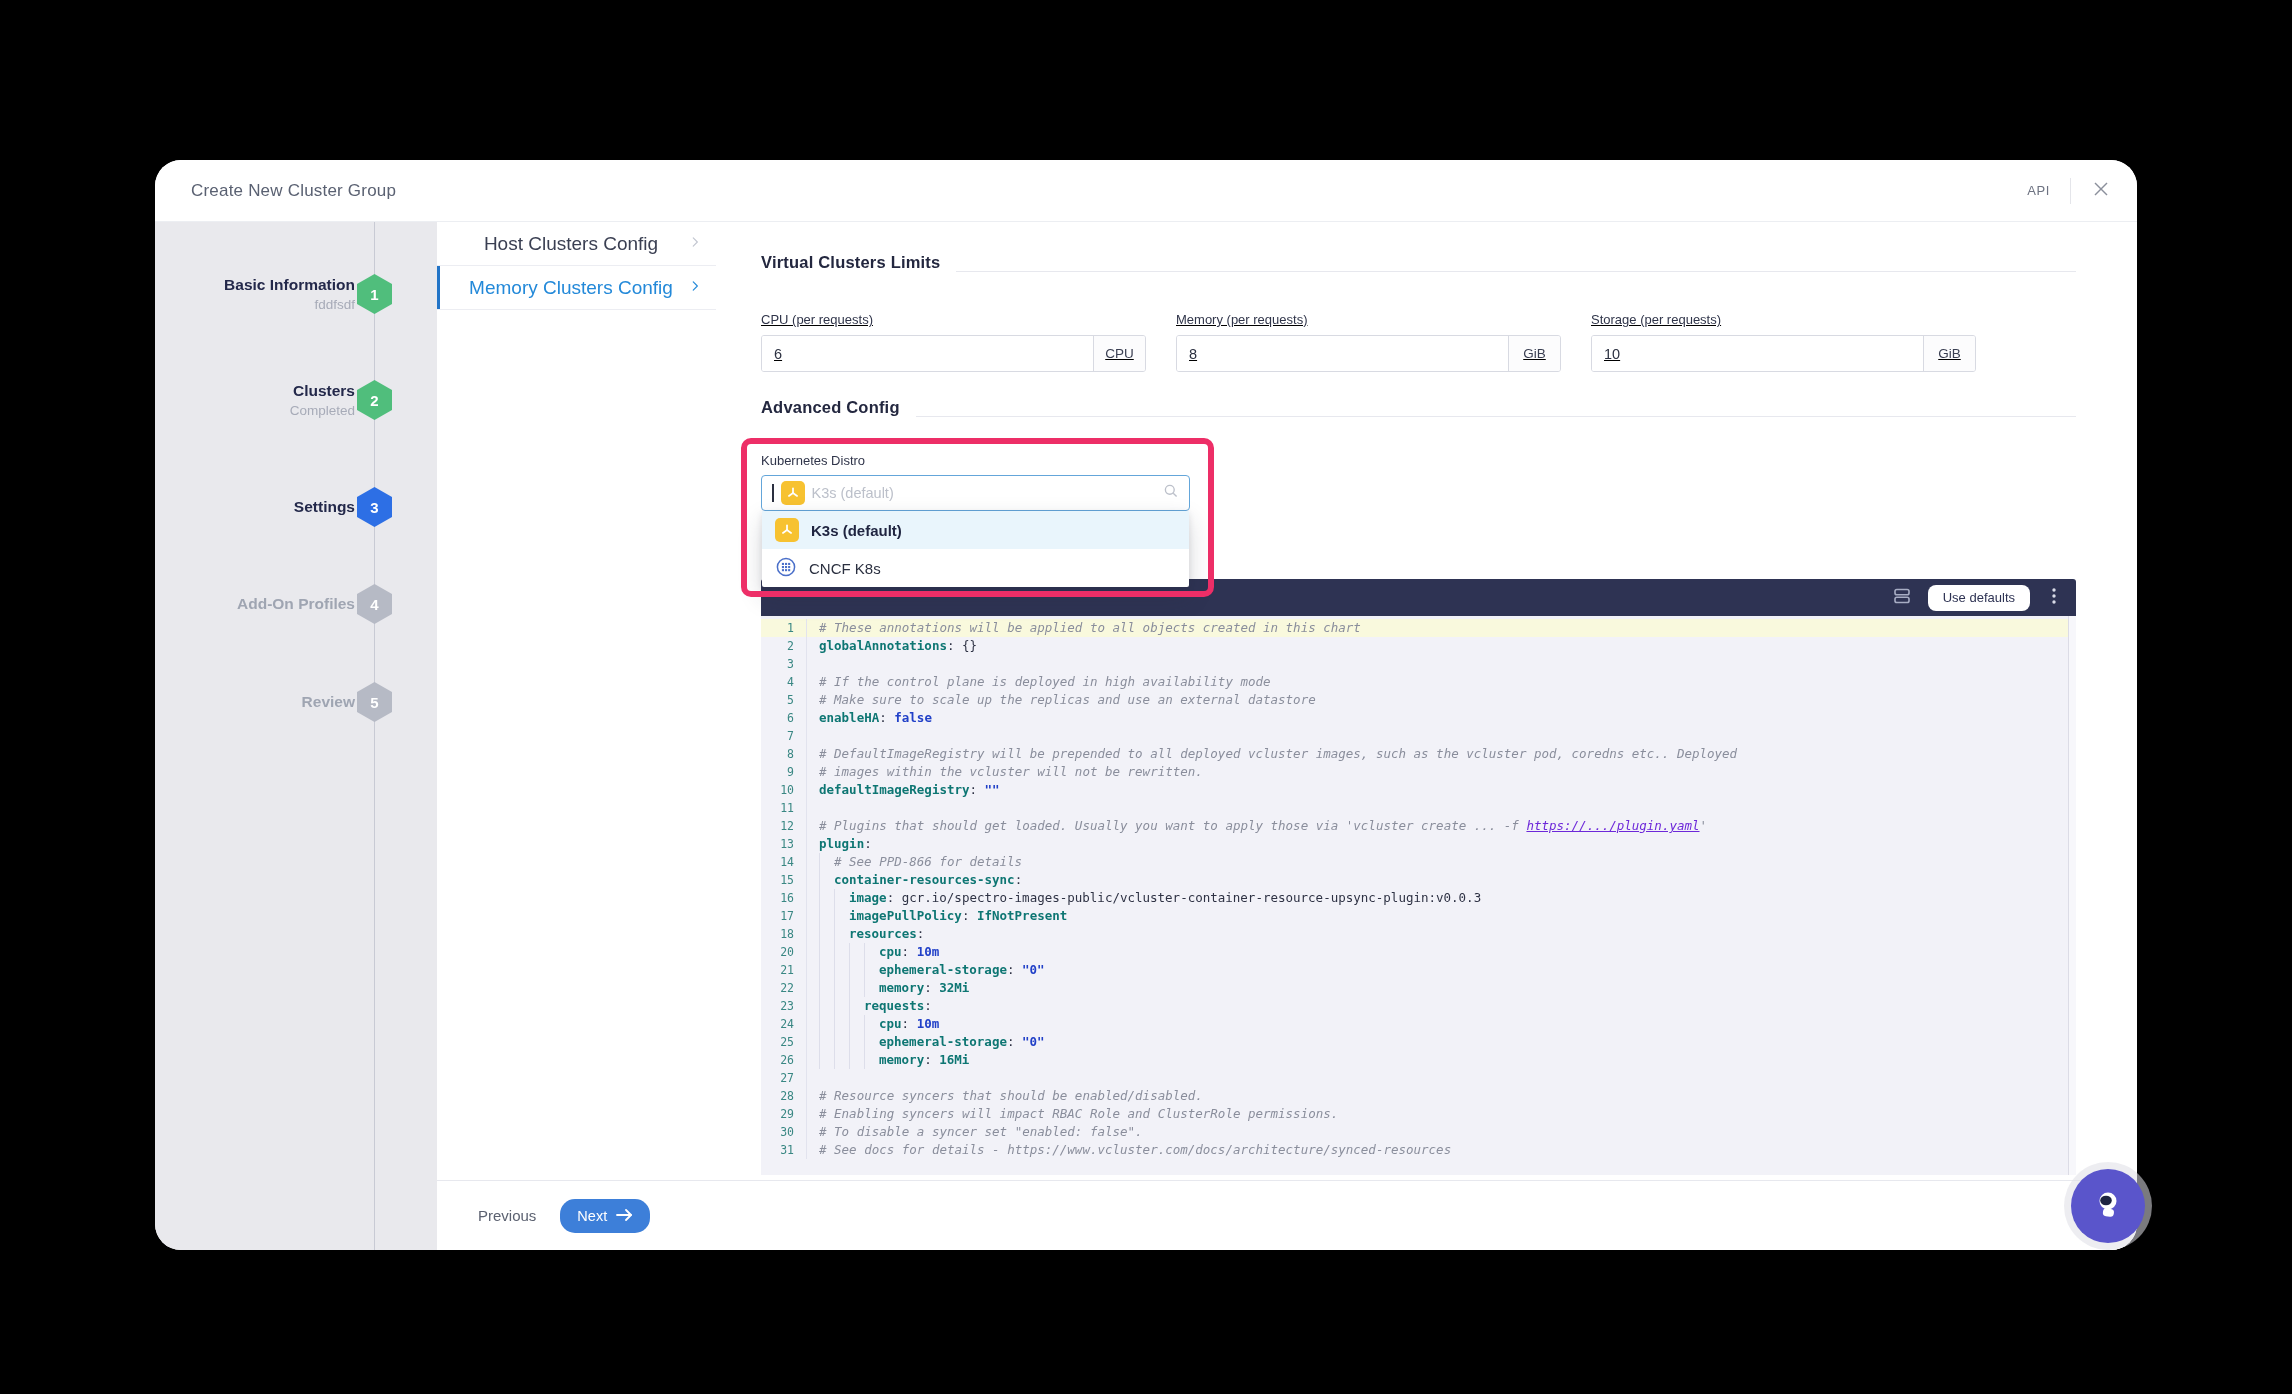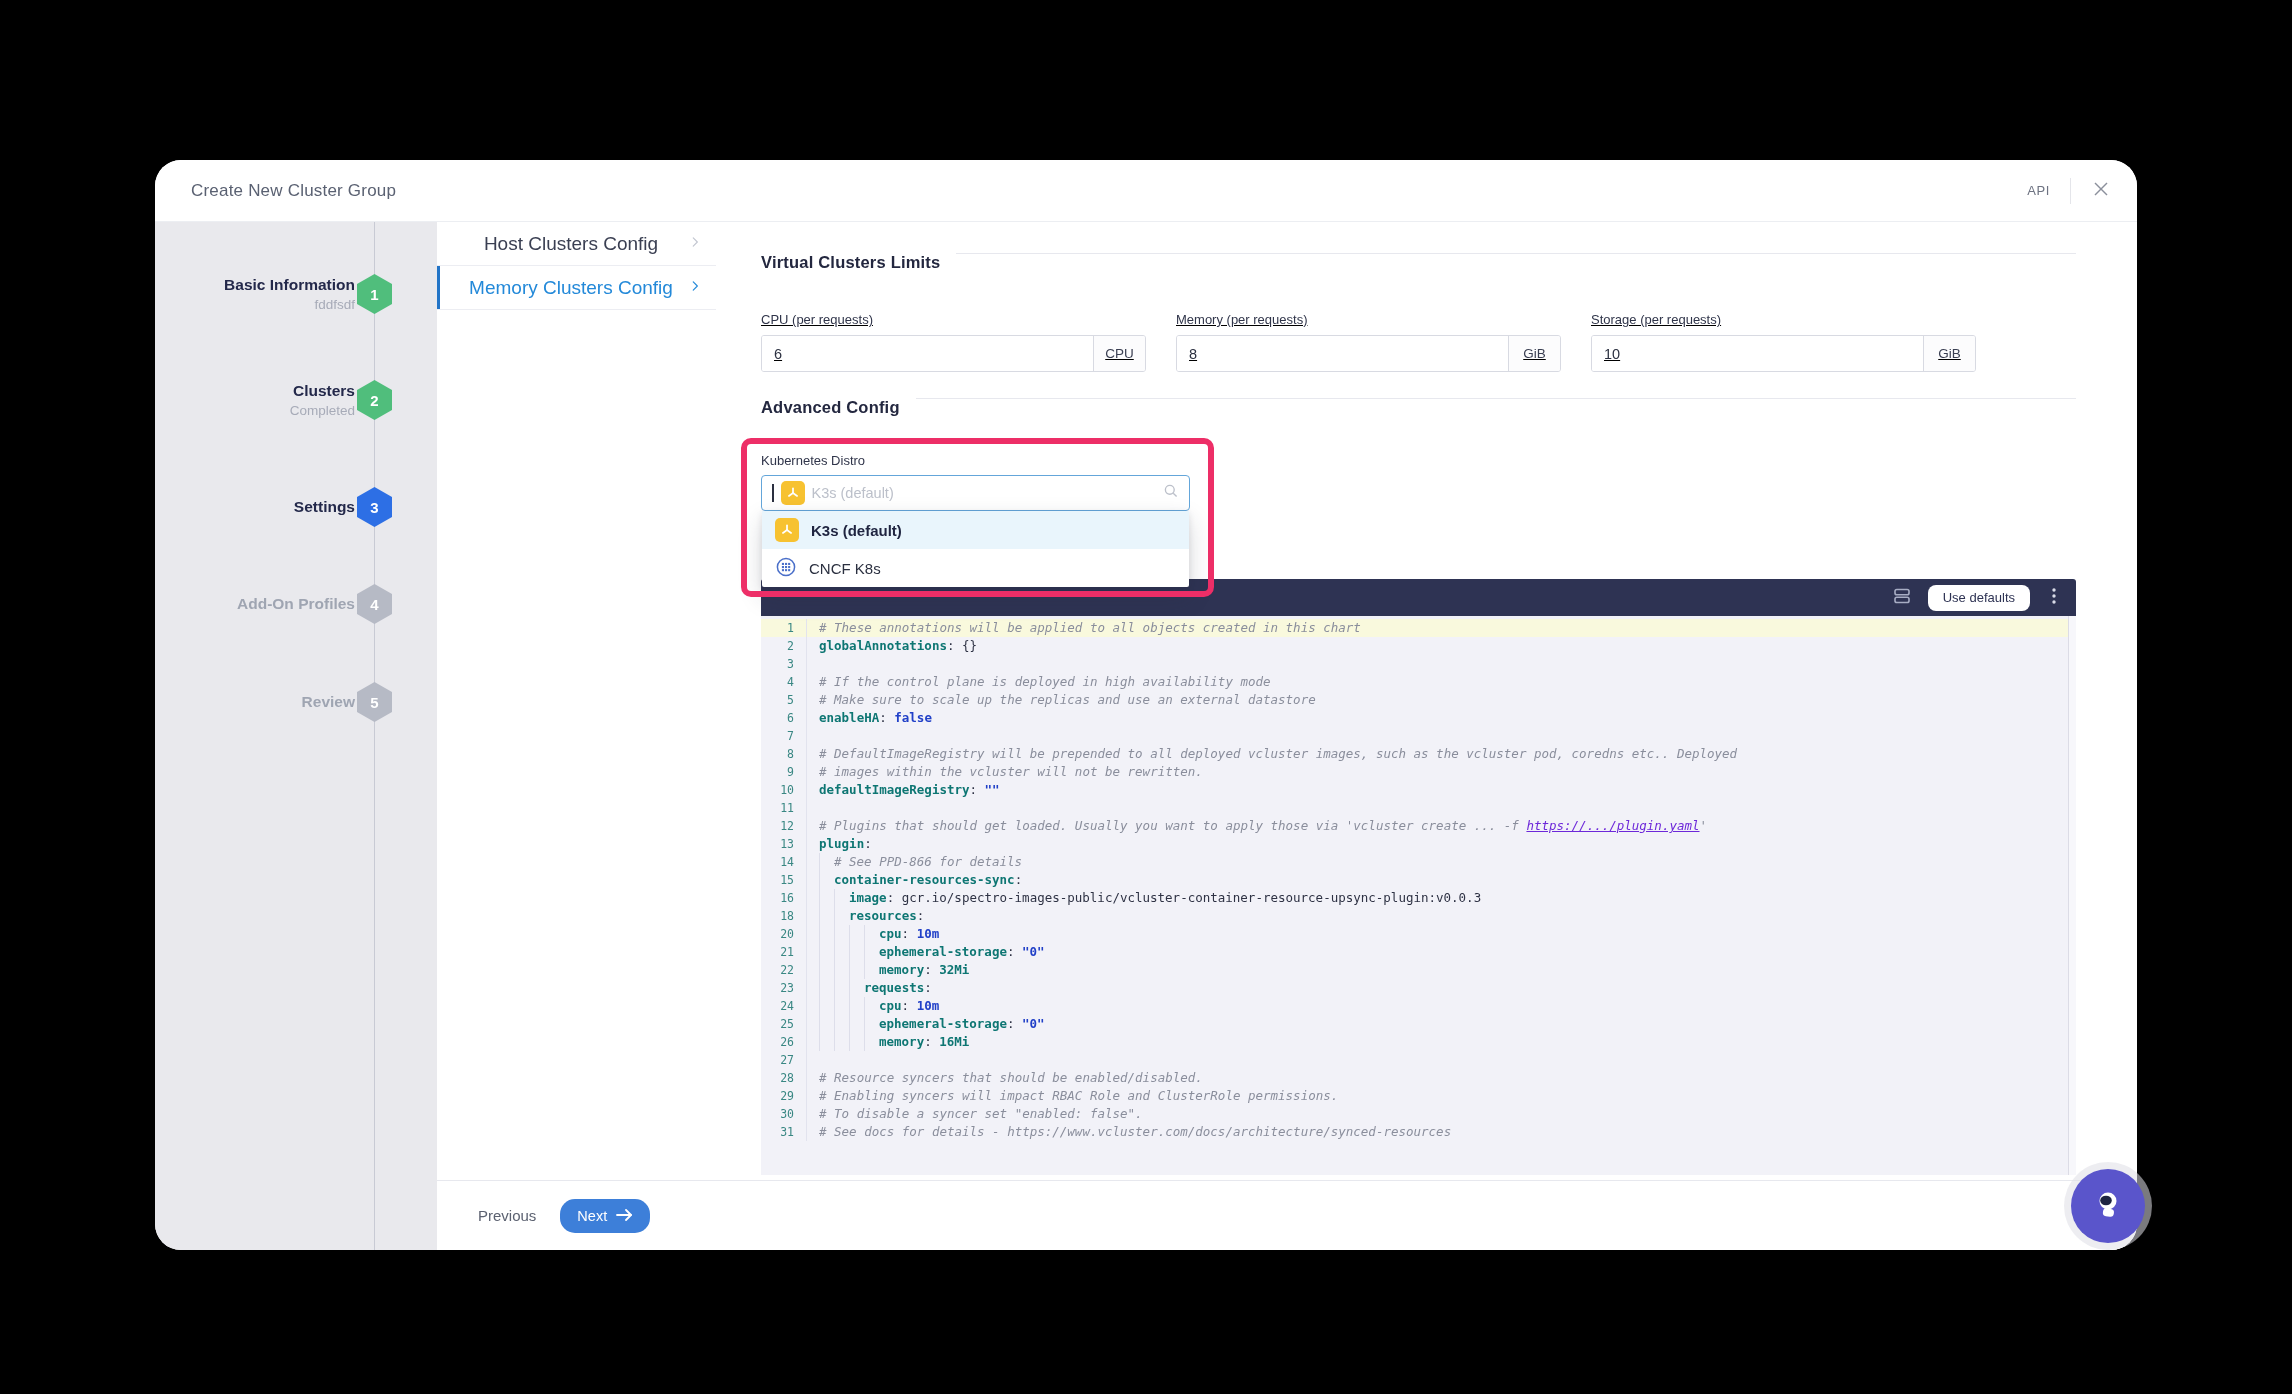--- a/index.html
+++ b/index.html
@@ -41,21 +41,21 @@
   .config-menu { width:279px; flex-shrink:0; }
   .menu-item { height:44px; display:flex; align-items:center; padding:0 14px 0 17px;
                border-bottom:1px solid #ECEDF2; position:relative; cursor:pointer; color:#C2C6D0; }
   .menu-item .menu-label { flex:1; font-size:19px; color:#3A3F52;text-align:center; }
   .menu-item.active { color:var(--menu-active-blue,#2389D9); }
   .menu-item.active .menu-label { color:var(--menu-active-blue,#2389D9); }
   .menu-item.active::before { content:""; position:absolute; left:0; top:0; bottom:0; width:3px; background:#2274C7; }
 
   
   .panel { flex:1; padding:31px 61px 0 45px; position:relative; }
-  .section-head { display:flex; align-items:flex-start; gap:16px; }
+  .section-head { display:flex; align-items:flex-end; gap:16px; }
   .section-title { font-size:16.5px; font-weight:600; color:#23273F; letter-spacing:.2px; }
   .rule { flex:1; height:1px; background:#E7E8EE; }
 
   .fields-row { display:flex; gap:30px; margin-top:40px;text-decoration:underline; }
   .field { width:385px; }
   .field-label { font-size:13px; color:#30354A; font-weight:500; margin-bottom:8px; }
   .input-group { display:flex; height:37px; border:1px solid #D8DAE2; border-radius:3px; overflow:hidden; background:#fff; }
   .input-group input { flex:1; min-width:0; border:none; outline:none; padding:0 12px;
                        font-size:14.5px; color:#2B3040; font-family:inherit; }
   .suffix { width:52px; border-left:1px solid #D8DAE2; display:flex; align-items:center; justify-content:center;
@@ -381,20 +381,24 @@
                 </div>
                 <div class="cl">
                   <span class="ln">15</span>
                   <span class="ct"><span class="guide"></span><span class="tok-k">container-resources-sync</span><span class="tok-pl">:</span></span>
                 </div>
                 <div class="cl">
                   <span class="ln">16</span>
                   <span class="ct"><span class="guide"></span><span class="guide"></span><span class="tok-k">image</span><span class="tok-pl">: gcr.io/spectro-images-public/vcluster-container-resource-upsync-plugin:v0.0.3</span></span>
                 </div>
                 <div class="cl">
+                  <span class="ln">17</span>
+                  <span class="ct"><span class="guide"></span><span class="guide"></span><span class="tok-k">imagePullPolicy</span><span class="tok-pl">: </span><span class="tok-tv">IfNotPresent</span></span>
+                </div>
+                <div class="cl">
                   <span class="ln">18</span>
                   <span class="ct"><span class="guide"></span><span class="guide"></span><span class="tok-k">resources</span><span class="tok-pl">:</span></span>
                 </div>
                 <div class="cl">
                   <span class="ln">20</span>
                   <span class="ct"><span class="guide"></span><span class="guide"></span><span class="guide"></span><span class="guide"></span><span class="tok-k">cpu</span><span class="tok-pl">: </span><span class="tok-num">10m</span></span>
                 </div>
                 <div class="cl">
                   <span class="ln">21</span>
                   <span class="ct"><span class="guide"></span><span class="guide"></span><span class="guide"></span><span class="guide"></span><span class="tok-k">ephemeral-storage</span><span class="tok-pl">: </span><span class="tok-num">"0"</span></span>

